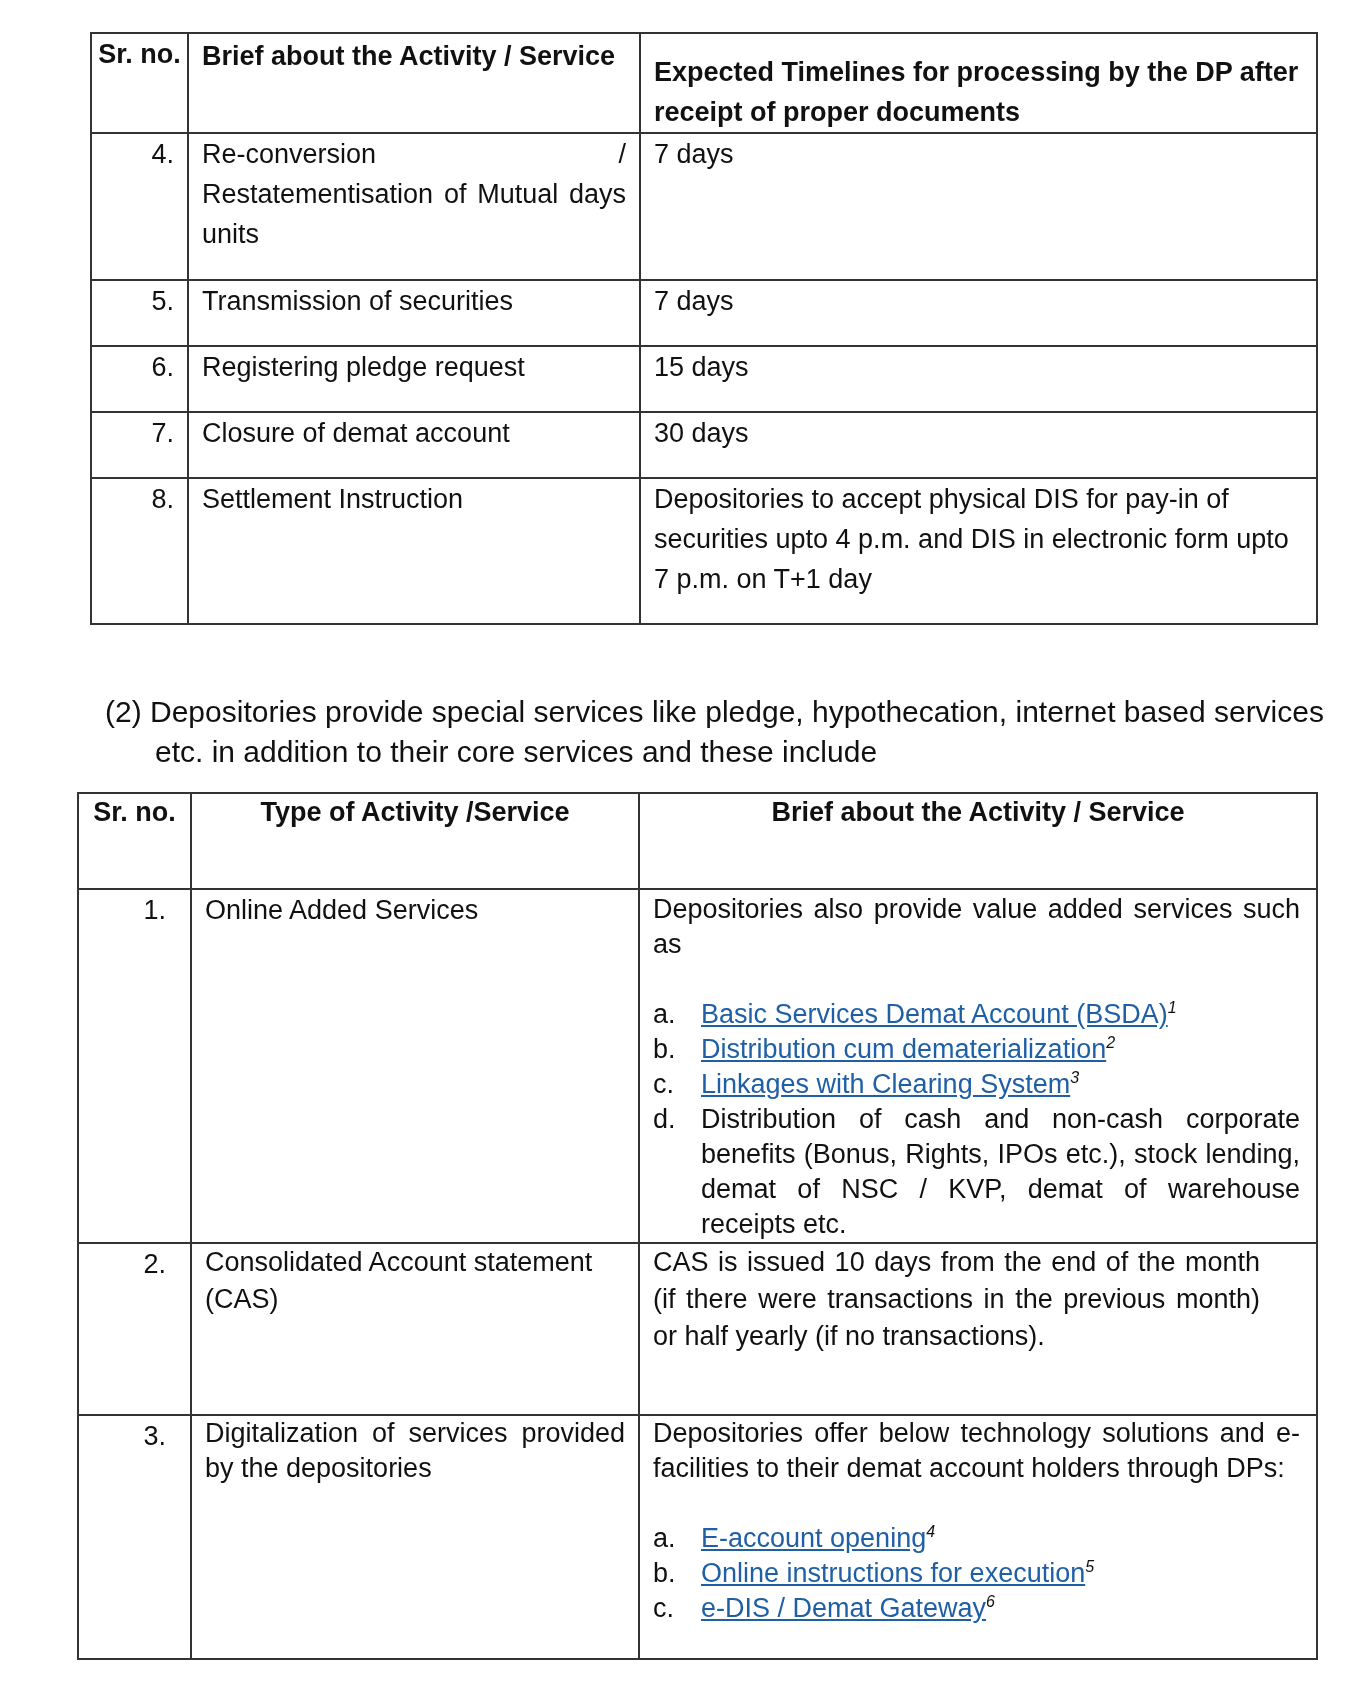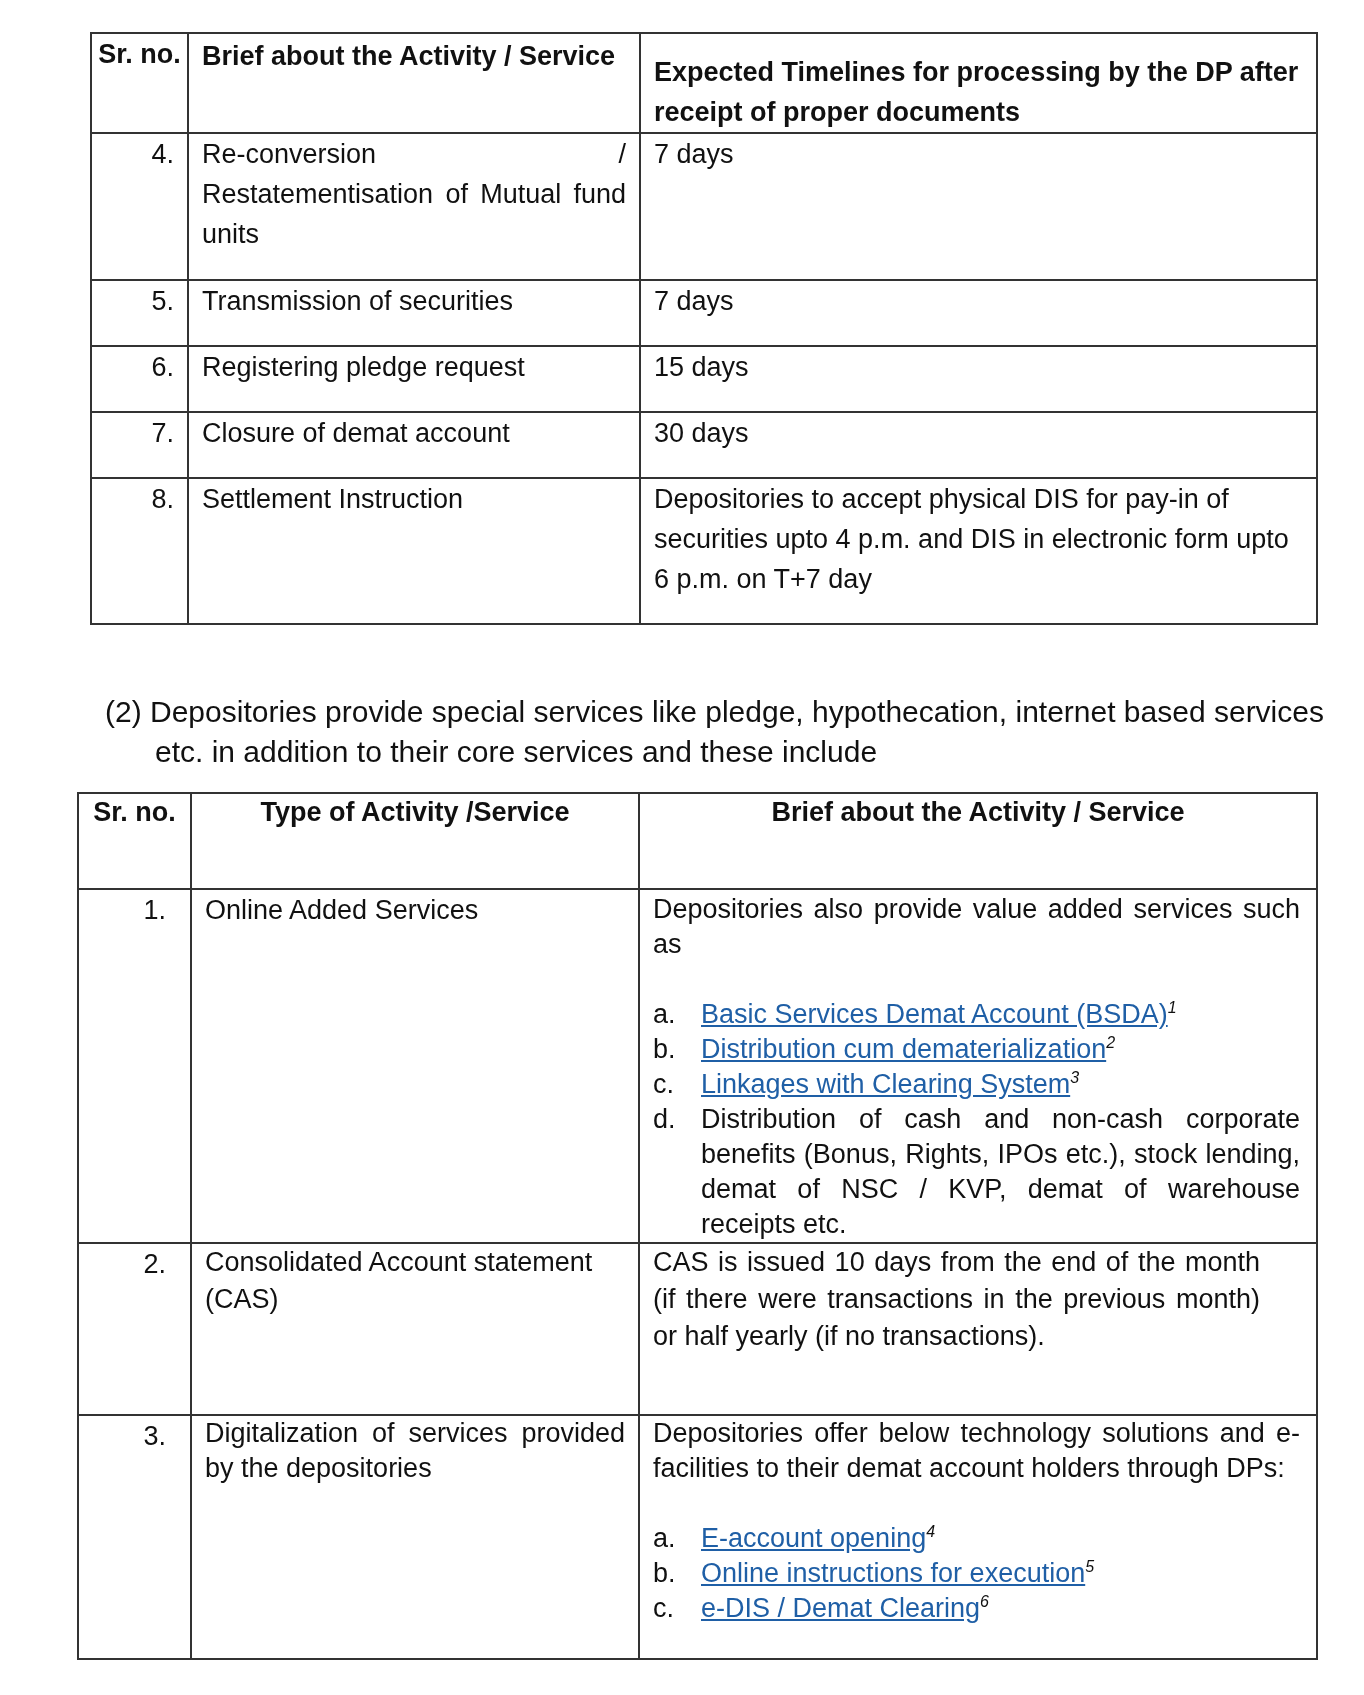--- a/index.html
+++ b/index.html
@@ -41,42 +41,42 @@
       <col style="width:677px">
   </colgroup>
   <tbody>
       <tr style="height:95px">
     <td class="hdr center" style="padding-top:2px">Sr. no.</td>
     <td class="hdr cell just" style="padding-top:2px">Brief about the Activity / Service</td>
     <td class="hdr cell" style="padding-top:18px">Expected Timelines for processing by the DP after receipt of proper documents</td>
   </tr>
   <tr style="height:147px">
     <td class="num cell" style="padding-top:0">4.</td>
-    <td class="cell just">Re-conversion / Restatementisation of Mutual fund units</td>
+    <td class="cell just">Re-conversion / Restatementisation of Mutual days units</td>
     <td class="cell">7 days</td>
   </tr>
   <tr style="height:66px">
     <td class="num cell">5.</td>
     <td class="cell">Transmission of securities</td>
     <td class="cell">7 days</td>
   </tr>
   <tr style="height:66px">
     <td class="num cell">6.</td>
     <td class="cell">Registering pledge request</td>
     <td class="cell">15 days</td>
   </tr>
   <tr style="height:66px">
     <td class="num cell">7.</td>
     <td class="cell">Closure of demat account</td>
     <td class="cell">30 days</td>
   </tr>
   <tr style="height:146px">
     <td class="num cell">8.</td>
     <td class="cell">Settlement Instruction</td>
-    <td class="cell">Depositories to accept physical DIS for pay-in of securities upto 4 p.m. and DIS in electronic form upto 6 p.m. on T+7 day</td>
+    <td class="cell">Depositories to accept physical DIS for pay-in of securities upto 4 p.m. and DIS in electronic form upto 7 p.m. on T+1 day</td>
   </tr>
 </tbody>
   </table>
 
 <div class="para">(2) Depositories provide special services like pledge, hypothecation, internet based services etc. in addition to their core services and these include</div>
 
 <table class="t2">
   <colgroup>
     <col style="width:113px">
       <col style="width:448px">
@@ -127,19 +127,19 @@
         <li>
           <span class="lbl">a.</span>
           <span class="txt"><a class="lnk">E-account opening</a><sup>4</sup></span>
         </li>
         <li>
           <span class="lbl">b.</span>
           <span class="txt"><a class="lnk">Online instructions for execution</a><sup>5</sup></span>
         </li>
         <li>
           <span class="lbl">c.</span>
-          <span class="txt"><a class="lnk">e-DIS / Demat Clearing</a><sup>6</sup></span>
+          <span class="txt"><a class="lnk">e-DIS / Demat Gateway</a><sup>6</sup></span>
         </li>
       </ul>
     </td>
   </tr>
 </tbody>
   </table>
 
 </body></html>

